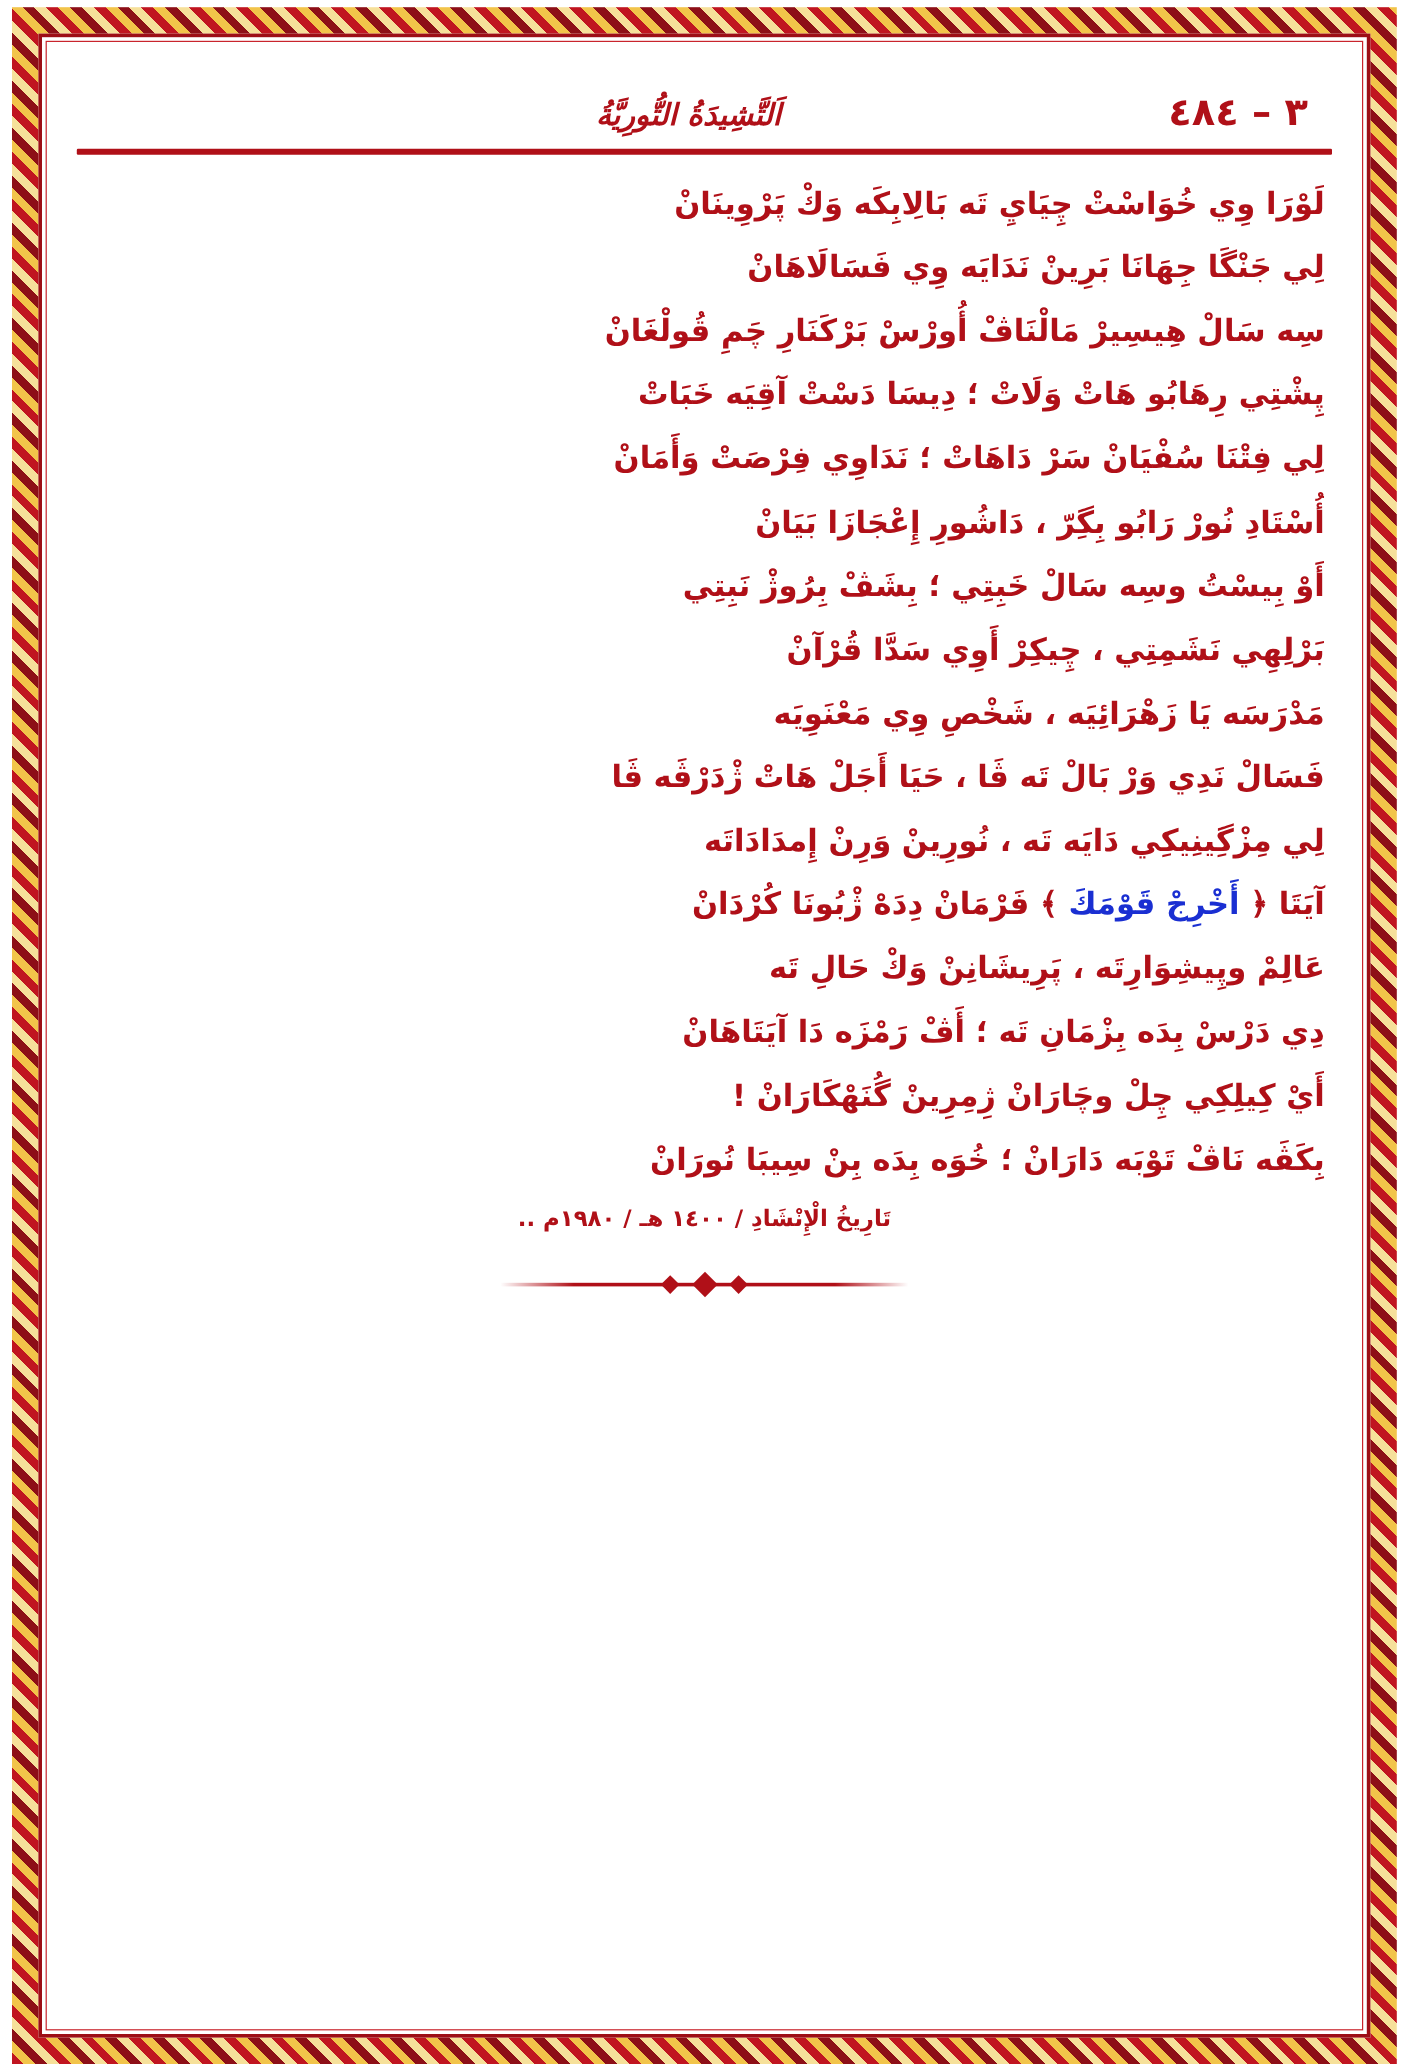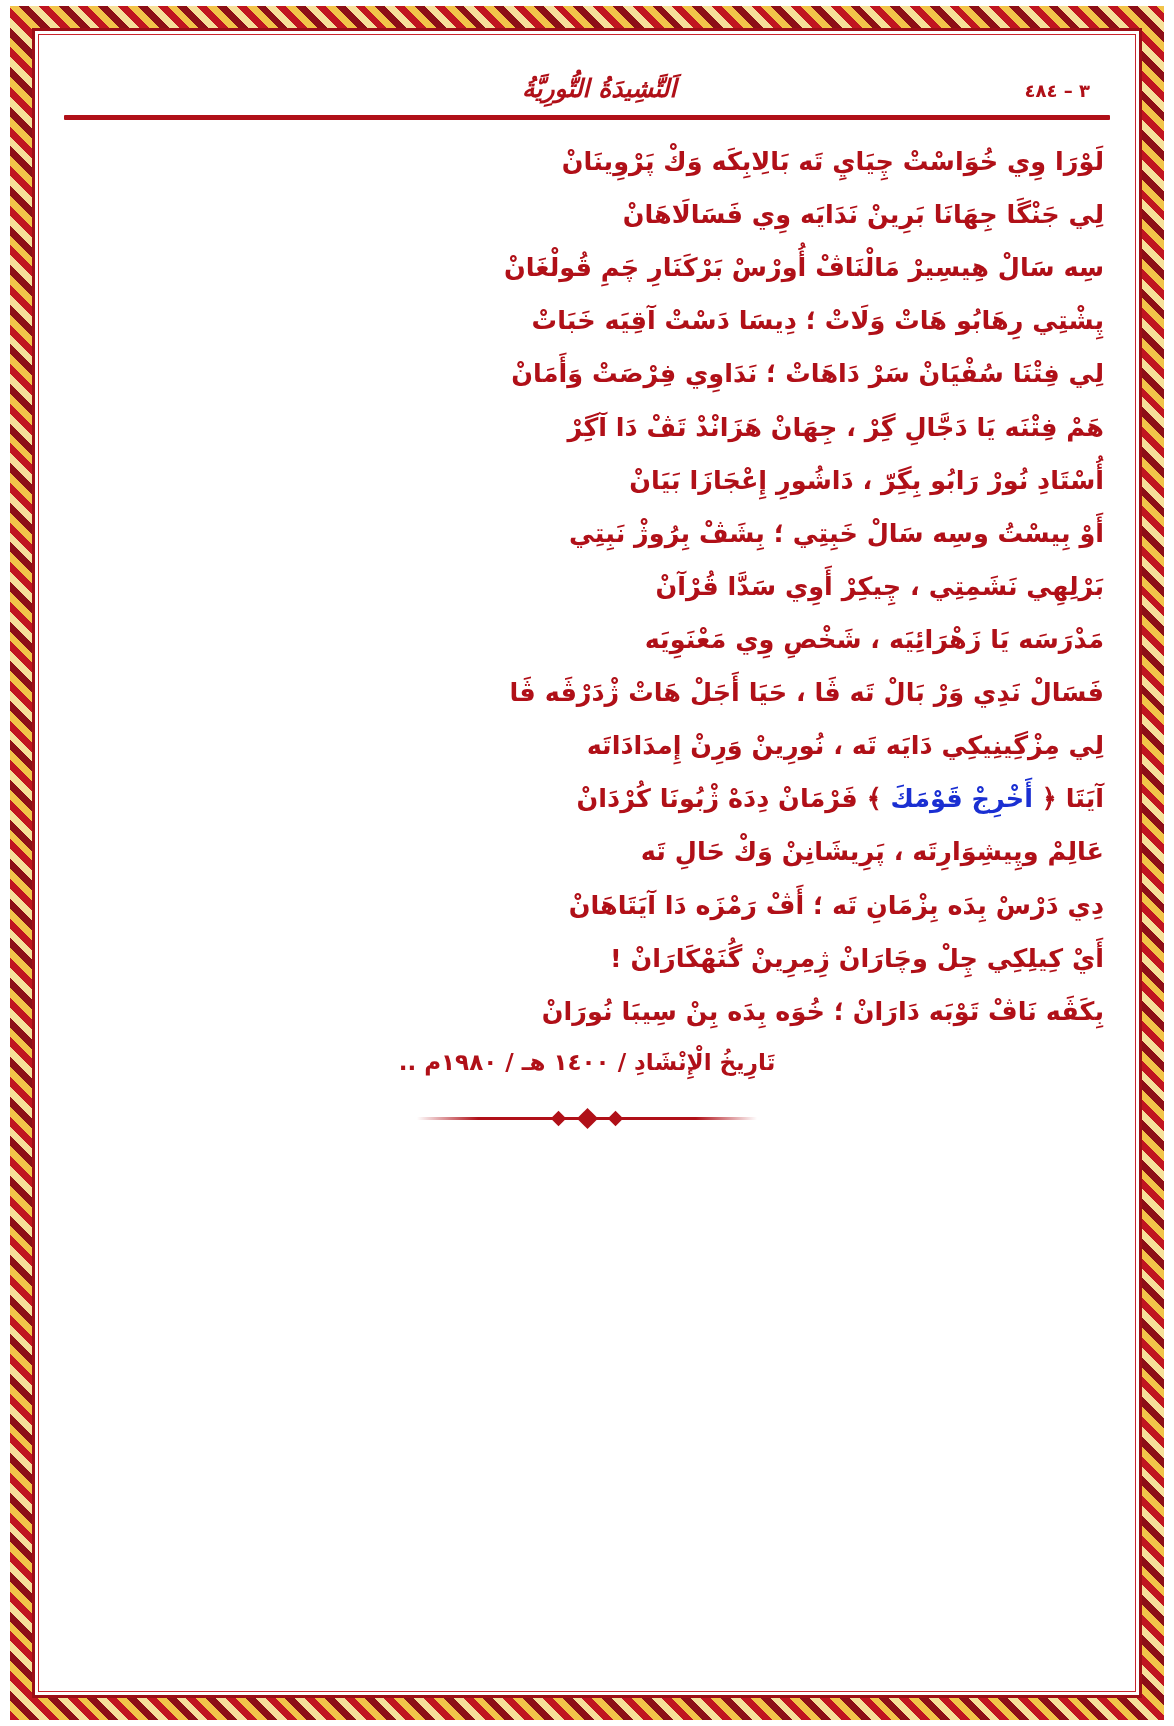--- a/index.html
+++ b/index.html
@@ -84,21 +84,21 @@
     font-size: 25px;
     font-weight: bold;
     color: #b01018;
     letter-spacing: 0;
     flex: 1;
     text-align: center;
     margin-right: -90px;
     font-style: italic;
   }
   .header-page {
-    font-size: 18px;
+    font-size: 32px;
     font-weight: bold;
     color: #b01018;
     white-space: nowrap;
     direction: rtl;
   }
 
   .rule {
     margin: 12px 8px 0 8px;
     height: 5px;
     background: #b01018;
@@ -123,21 +123,21 @@
   .quote-blue {
     color: #1a2fd2;
   }
   .quote-mark {
     color: #b01018;
   }
 
   .colophon {
     margin-top: 18px;
     text-align: center;
-    font-size: 23px;
+    font-size: 19px;
     font-weight: bold;
     color: #b01018;
     direction: rtl;
   }
 
   .tail-ornament {
     margin: 34px auto 0 auto;
     width: 340px;
     height: 18px;
     position: relative;
@@ -180,21 +180,20 @@
     </div>
 
     <div class="rule"></div>
 
     <div class="verses">
       <div class="verse align-center">لَوْرَا وِي خُوَاسْتْ چِيَايِ تَه بَالِابِكَه وَكْ پَرْوِينَانْ</div>
       <div class="verse align-center">لِي جَنْگَا جِهَانَا بَرِينْ نَدَايَه وِي فَسَالَاهَانْ</div>
       <div class="verse align-center">سِه سَالْ هِيسِيرْ مَالْنَاڤْ أُورْسْ بَرْكَنَارِ چَمِ قُولْغَانْ</div>
       <div class="verse align-center">پِشْتِي رِهَابُو هَاتْ وَلَاتْ ؛ دِيسَا دَسْتْ آقِيَه خَبَاتْ</div>
       <div class="verse align-center">لِي فِتْنَا سُفْيَانْ سَرْ دَاهَاتْ ؛ نَدَاوِي فِرْصَتْ وَأَمَانْ</div>
-      <div class="verse align-center">هَمْ فِتْنَه يَا دَجَّالِ گِرْ ، جِهَانْ هَزَانْدْ تَڤْ دَا آگِرْ</div>
       <div class="verse align-center">أُسْتَادِ نُورْ رَابُو بِگِرّ ، دَاشُورِ إِعْجَازَا بَيَانْ</div>
       <div class="verse align-center">أَوْ بِيسْتُ وسِه سَالْ خَبِتِي ؛ بِشَڤْ بِرُوژْ نَبِتِي</div>
       <div class="verse align-center">بَرْلِهِي نَشَمِتِي ، چِيكِرْ أَوِي سَدَّا قُرْآنْ</div>
       <div class="verse align-center">مَدْرَسَه يَا زَهْرَائِيَه ، شَخْصِ وِي مَعْنَوِيَه</div>
       <div class="verse align-center">فَسَالْ نَدِي وَرْ بَالْ تَه ڤَا ، حَيَا أَجَلْ هَاتْ ژْدَرْڤَه ڤَا</div>
       <div class="verse align-center">لِي مِزْگِينِيكِي دَايَه تَه ، نُورِينْ وَرِنْ إِمدَادَاتَه</div>
 
       <div class="verse align-center">
         <span>آيَتَا </span><span class="quote-mark">﴿</span><span class="quote-blue"> أَخْرِجْ قَوْمَكَ </span><span class="quote-mark">﴾</span><span> فَرْمَانْ دِدَهْ ژْبُونَا كُرْدَانْ</span>
       </div>

